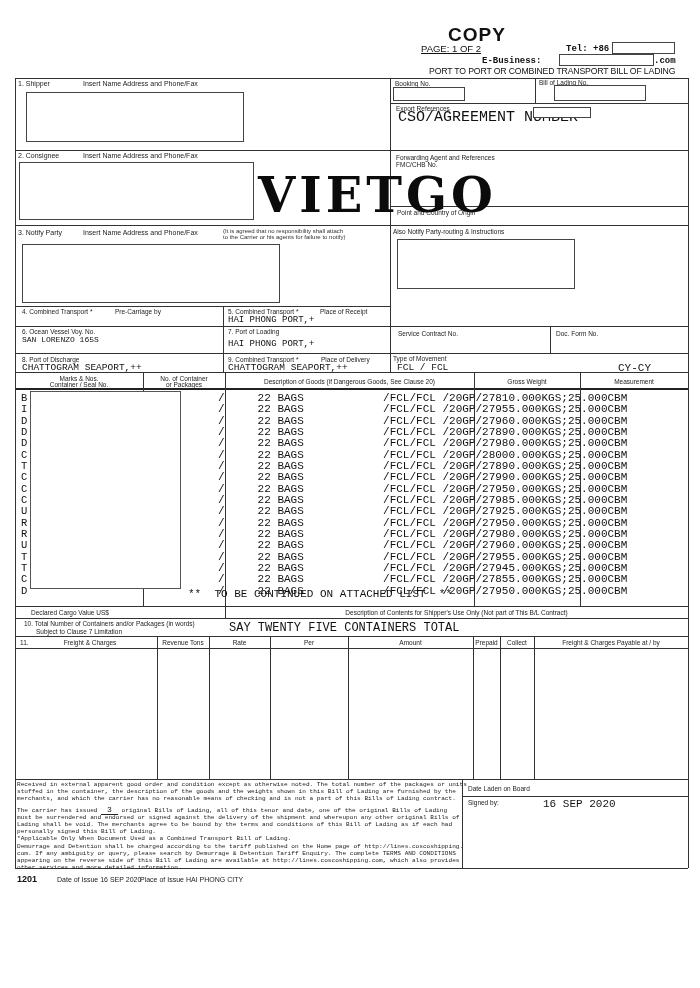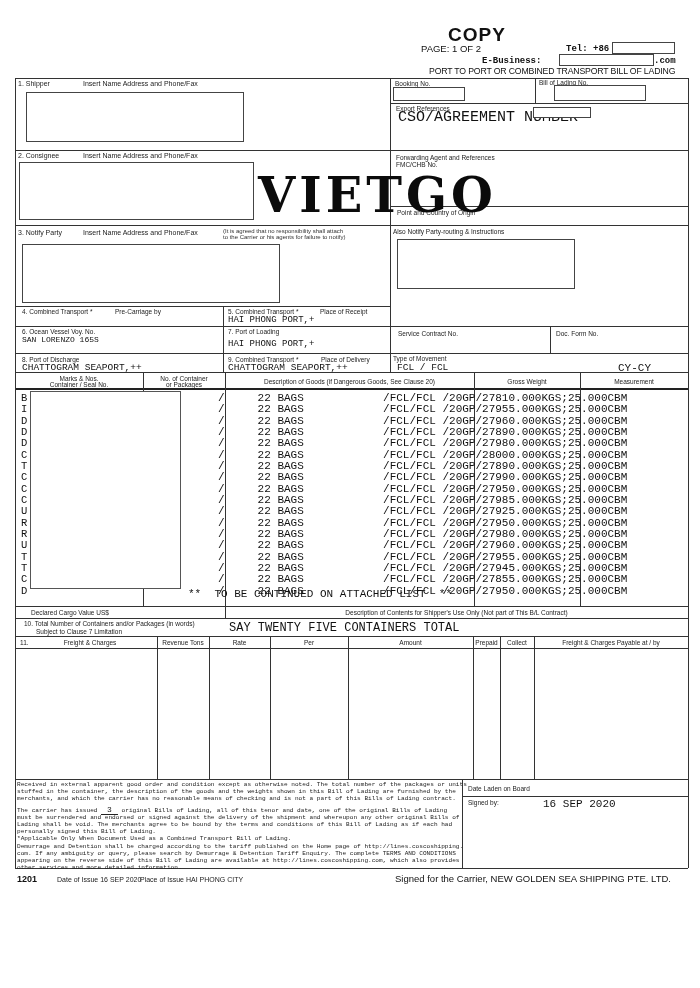--- a/index.html
+++ b/index.html
@@ -30,21 +30,21 @@
   .issued-num{font-size:8px;border-bottom:1px solid #222;padding:0 6px;}
   .hdr-mono{position:absolute;font-family:"Liberation Mono",monospace;font-weight:bold;
             font-size:9px;white-space:pre;z-index:4;}
 </style>
 </head>
 <body>
 
 <div class="page">
 
   <div class="abs" style="left:448px;top:24px;font-size:19px;font-weight:bold;letter-spacing:1px;z-index:4;">COPY</div>
-  <div class="abs" style="left:421px;top:43px;font-size:9.5px;z-index:4;">PAGE: 1 OF 2</div>
+  <div class="abs" style="left:421px;top:43px;font-size:9.5px;z-index:4;text-decoration:underline;">PAGE: 1 OF 2</div>
   <div class="hdr-mono" style="left:566px;top:44px;">Tel: +86</div>
   <div class="bx" style="left:612px;top:42px;width:61px;height:10px;"></div>
   <div class="hdr-mono" style="left:482px;top:56px;">E-Business:</div>
   <div class="bx" style="left:559px;top:54px;width:93px;height:10px;"></div>
   <div class="hdr-mono" style="left:654px;top:56px;">.com</div>
   <div class="abs" style="left:429px;top:66px;font-size:8.7px;letter-spacing:-0.15px;z-index:4;white-space:nowrap;">PORT TO PORT OR COMBINED TRANSPORT BILL OF LADING</div>
 
   <div class="watermark">VIETGO</div>
 
   <div class="hl" style="left:15px;top:78px;width:673px;"></div>
@@ -266,15 +266,14 @@
     <div><div>Demurrage and Detention shall be charged according to the tariff published on the Home page of http://lines.coscoshipping.</div><div>com. If any ambiguity or query, please search by Demurrage &amp; Detention Tariff Enquiry. The complete TERMS AND CONDITIONS</div><div>appearing on the reverse side of this Bill of Lading are available at http://lines.coscoshipping.com, which also provides</div><div>other services and more detailed information.</div></div>
   </div>
 
   <div class="lbl" style="left:468px;top:785px;">Date Laden on Board</div>
   <div class="abs mono" style="left:543px;top:782px;font-size:11px;z-index:4;margin-top:16px;">16 SEP 2020</div>
   <div class="lbl" style="left:468px;top:799px;">Signed by:</div>
 
   <div class="abs" style="left:17px;top:874px;font-size:9px;font-weight:bold;z-index:4;">1201</div>
   <div class="lbl" style="left:57px;top:876px;font-size:7px;">Date of Issue 16 SEP 2020</div>
   <div class="lbl" style="left:140px;top:876px;font-size:7px;">Place of Issue HAI PHONG CITY</div>
-  <div class="abs" style="left:395px;top:873px;font-size:9.5px;z-index:4;white-space:nowrap;">Signed for the Carrier, NEW GOLDEN SEA SHIPPING PTE. LTD.</div>
 
 </div>
 
 </body></html>

